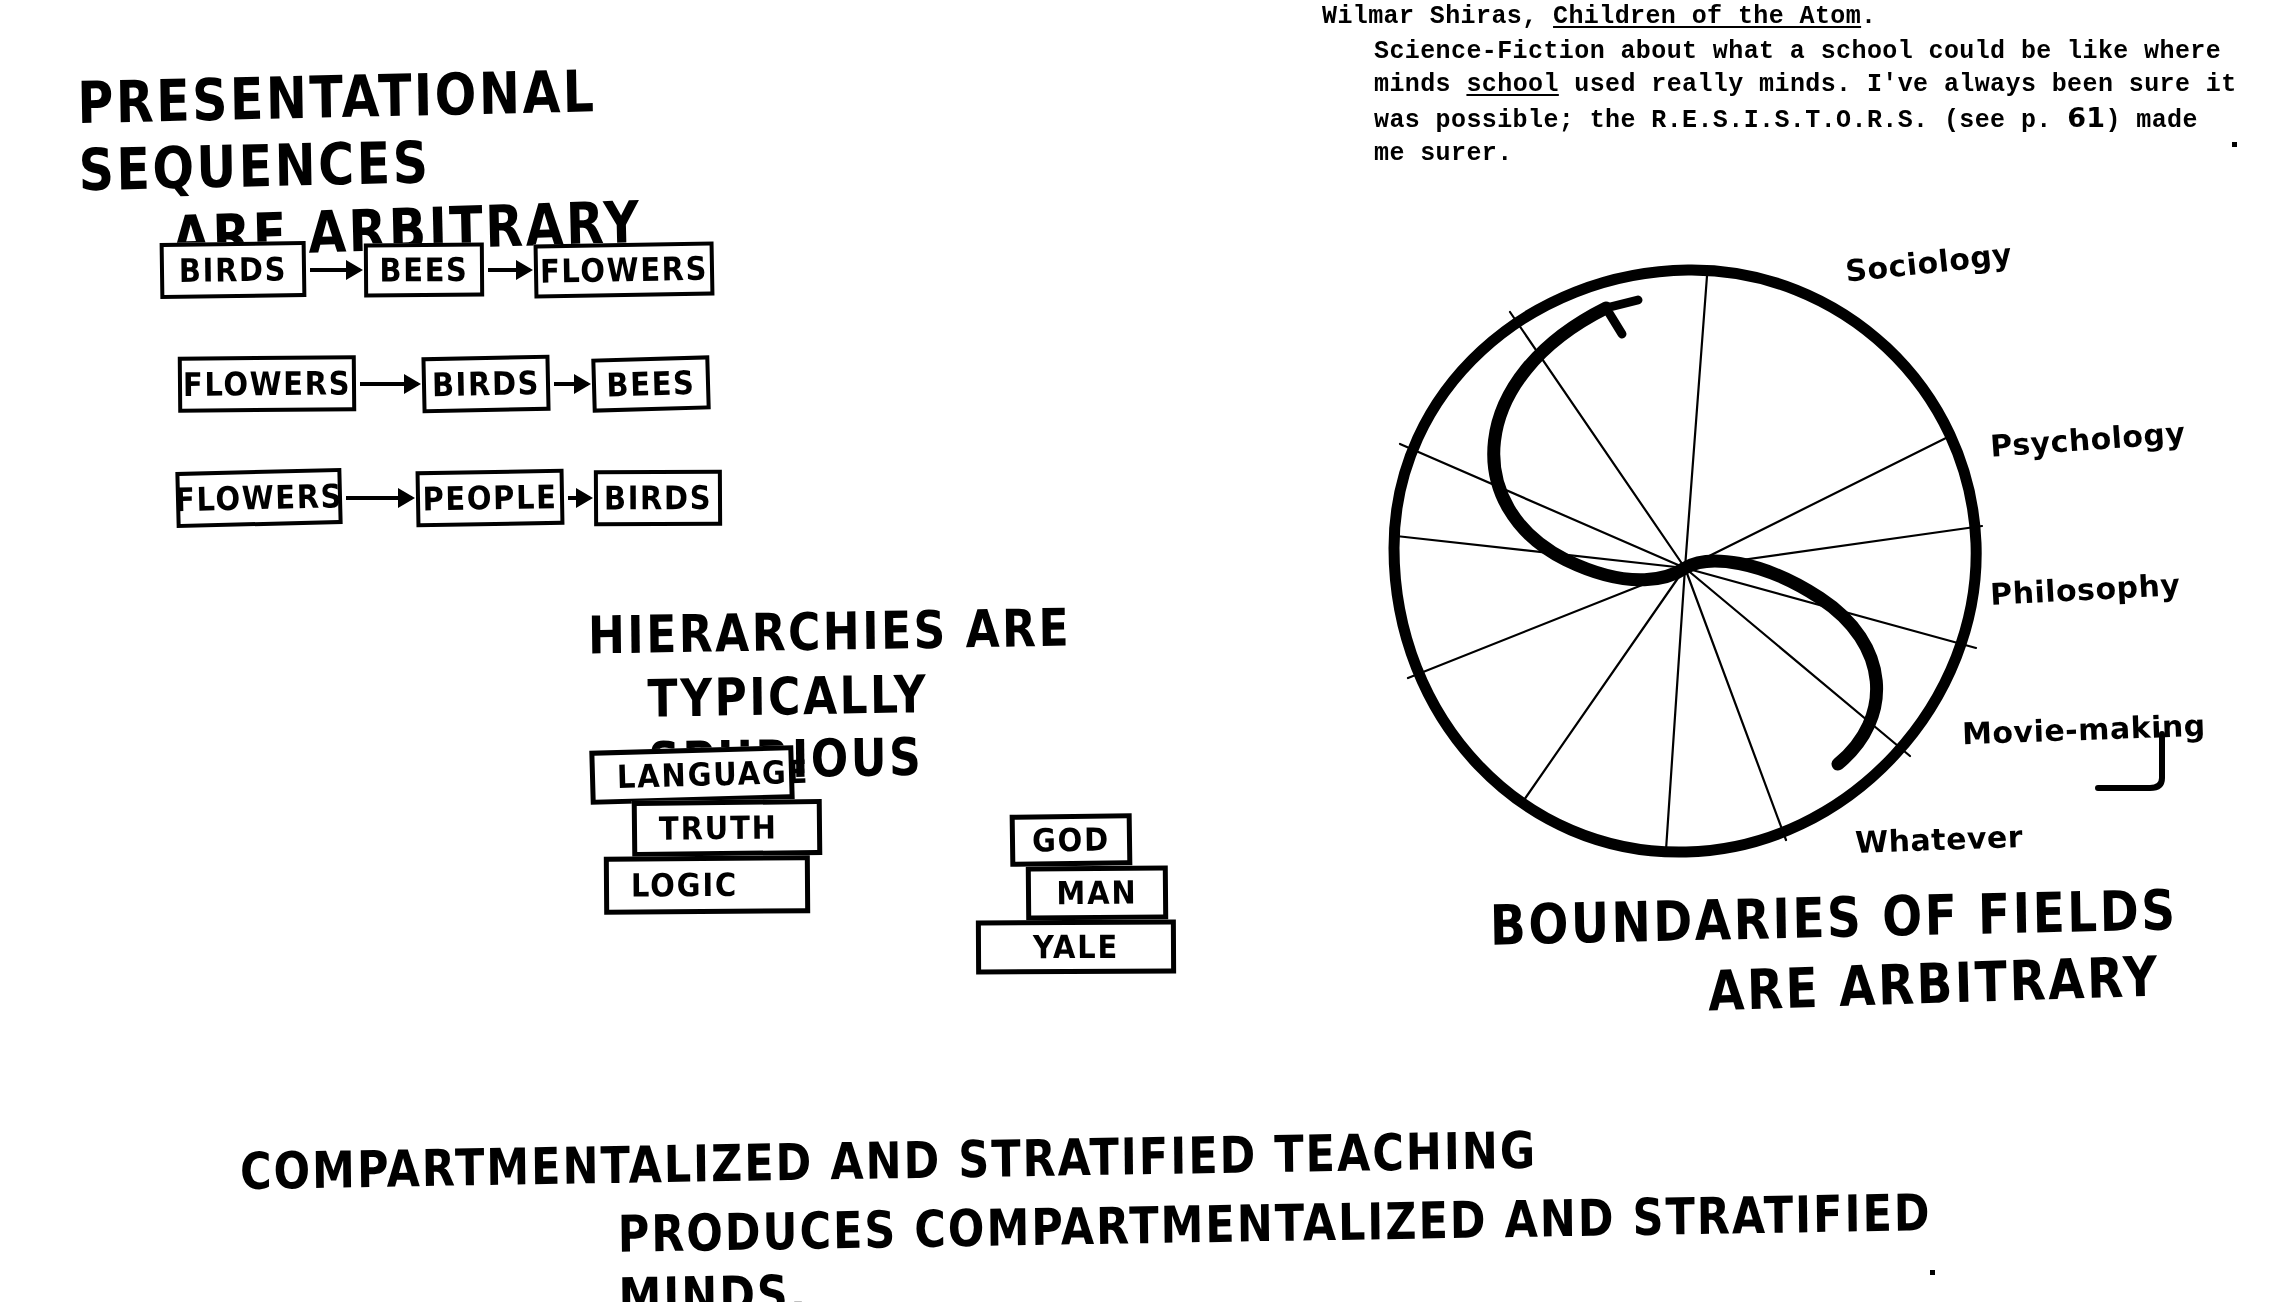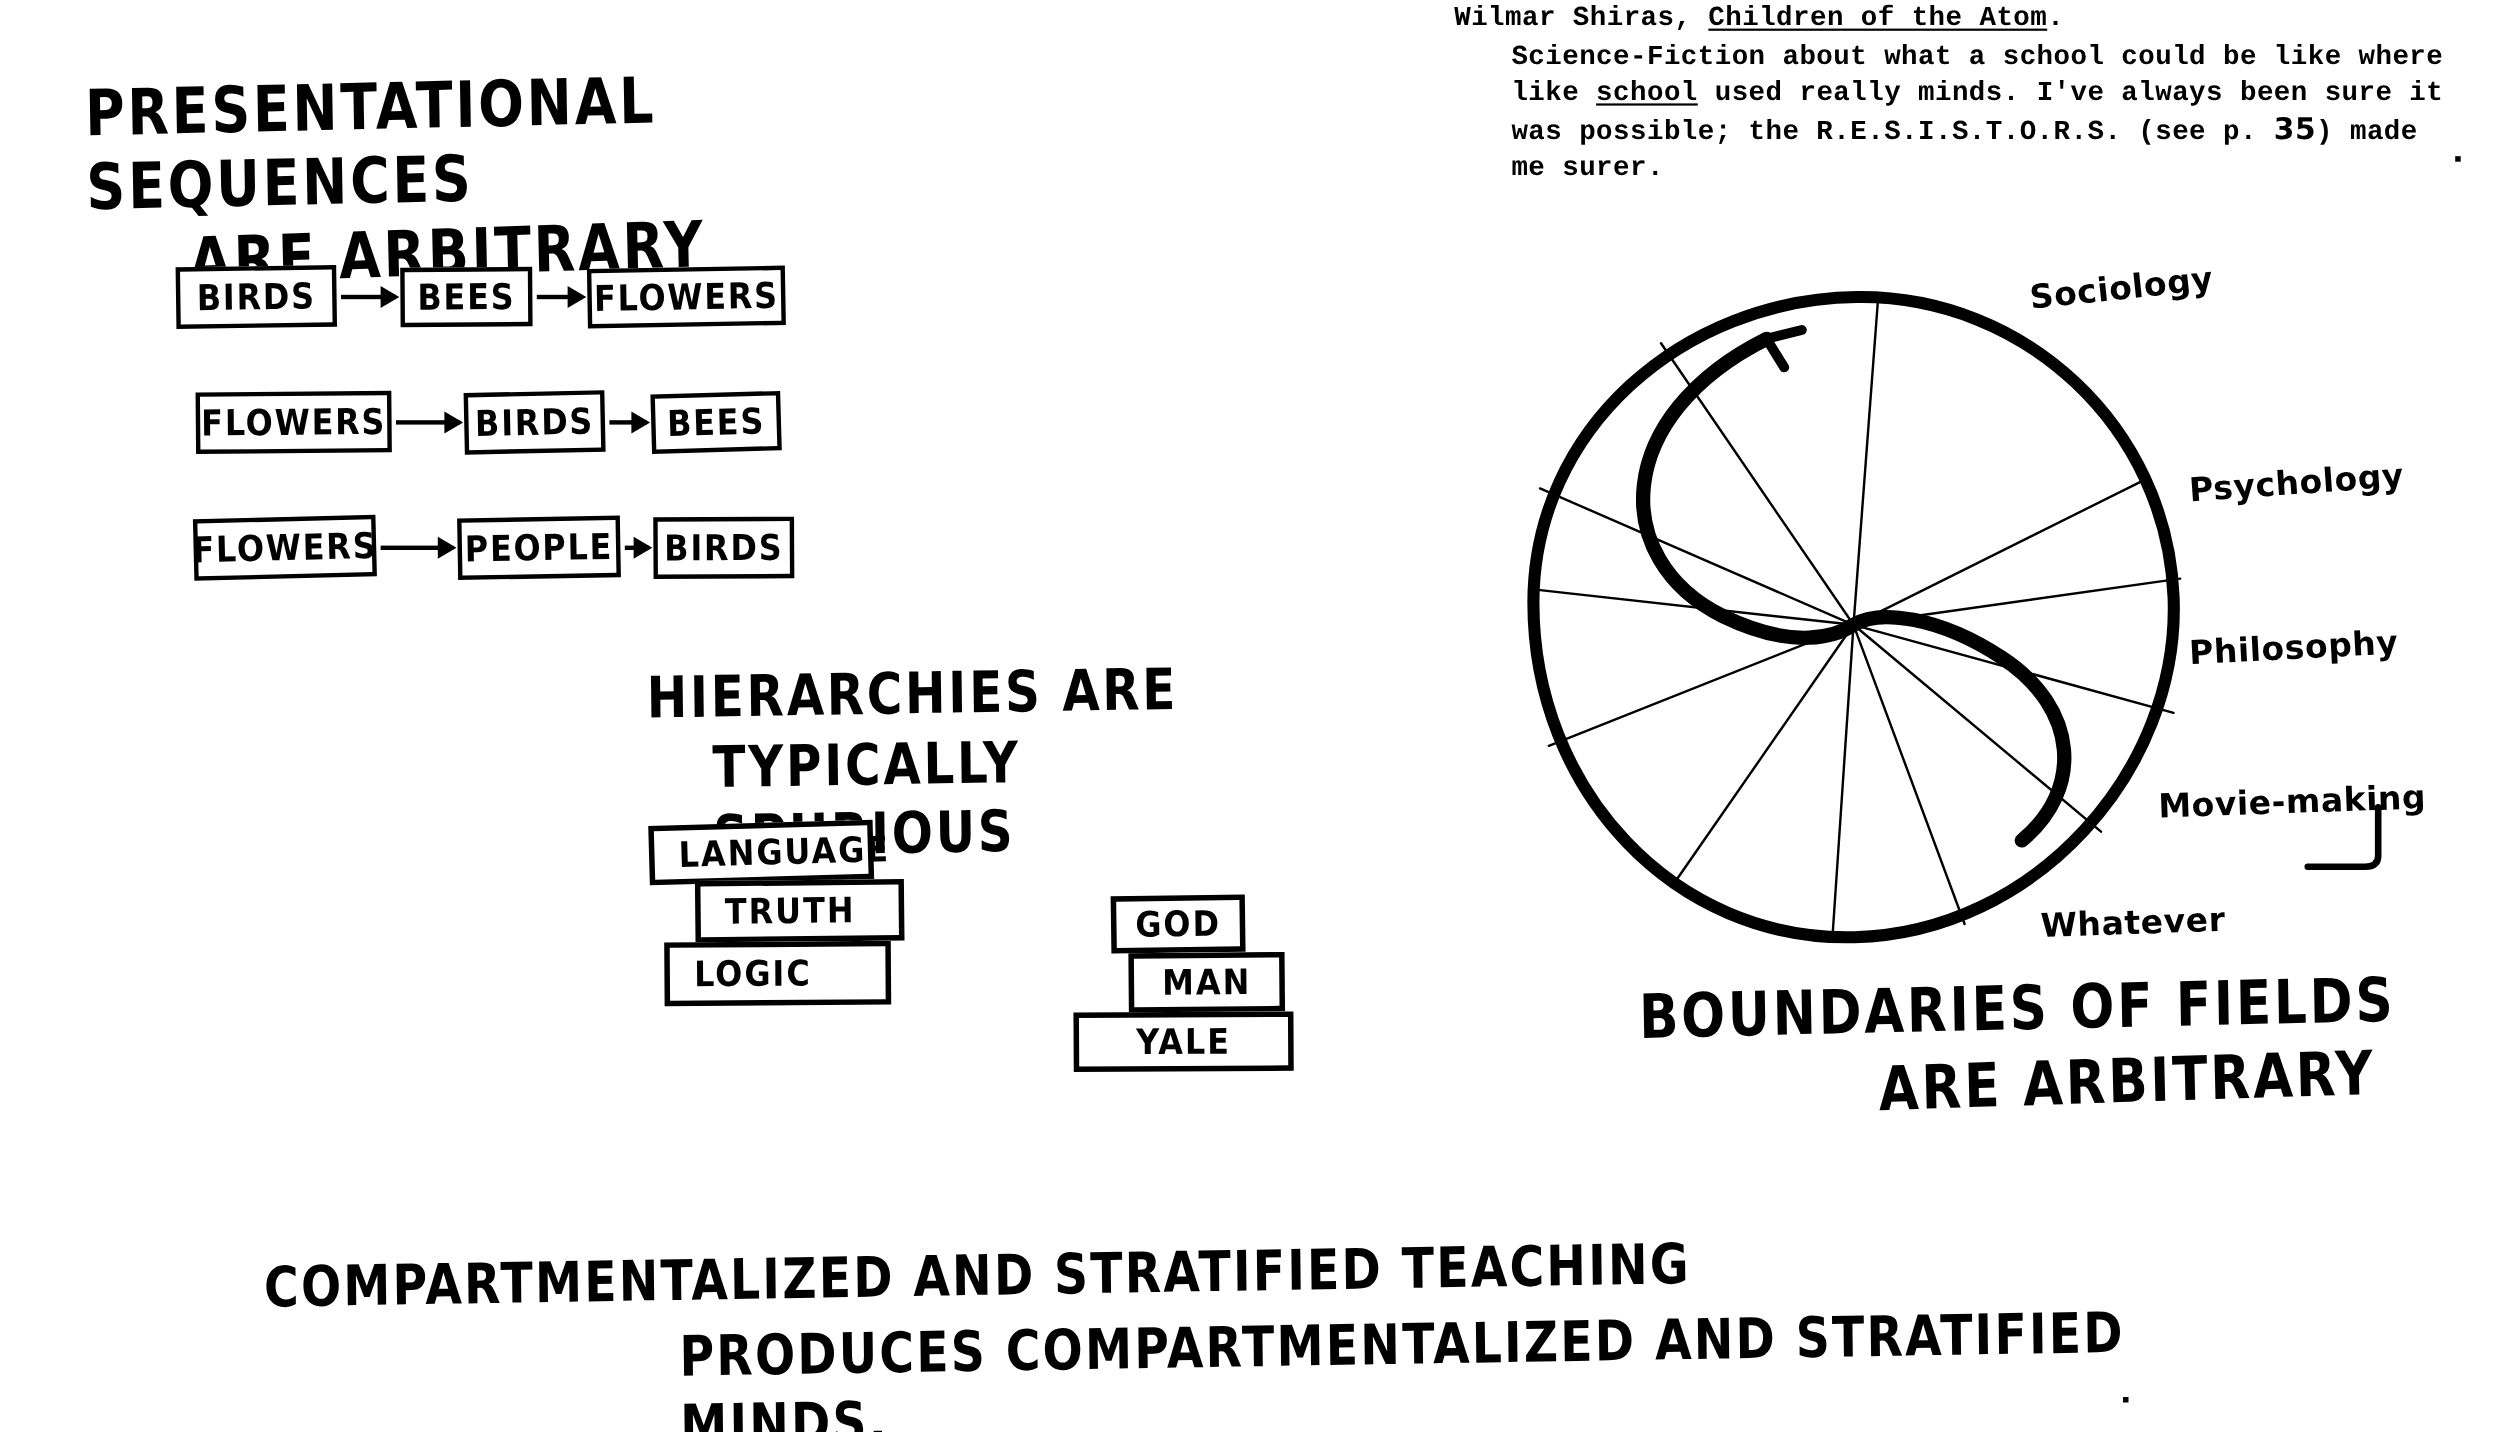--- a/index.html
+++ b/index.html
@@ -199,22 +199,22 @@
 </style>
 </head>
 <body>
 
 <div id="page">
 
   <div class="typed-note">
     <div class="cite-line"><span>Wilmar Shiras, </span><span class="u">Children of the Atom</span><span>.</span></div>
     <div class="body-block">
       <div>Science-Fiction about what a school could be like where</div>
-      <div><span>like </span><span class="u">school</span><span> used really minds.  I've always been sure it</span></div>
-      <div><span>was possible; the R.E.S.I.S.T.O.R.S. (see p. </span><span class="handnum">35</span><span>) made</span></div>
+      <div><span>minds </span><span class="u">school</span><span> used really minds.  I've always been sure it</span></div>
+      <div><span>was possible; the R.E.S.I.S.T.O.R.S. (see p. </span><span class="handnum">61</span><span>) made</span></div>
       <div>me surer.</div>
     </div>
   </div>
 
   <div class="hand hand-title" id="h-presentational">
     <span class="l1"><span class="tilt-a">PRESENTATIONAL SEQUENCES</span></span>
     <span class="l2"><span class="tilt-b">ARE ARBITRARY</span></span>
   </div>
 
   <div class="flow-row" id="row1">

